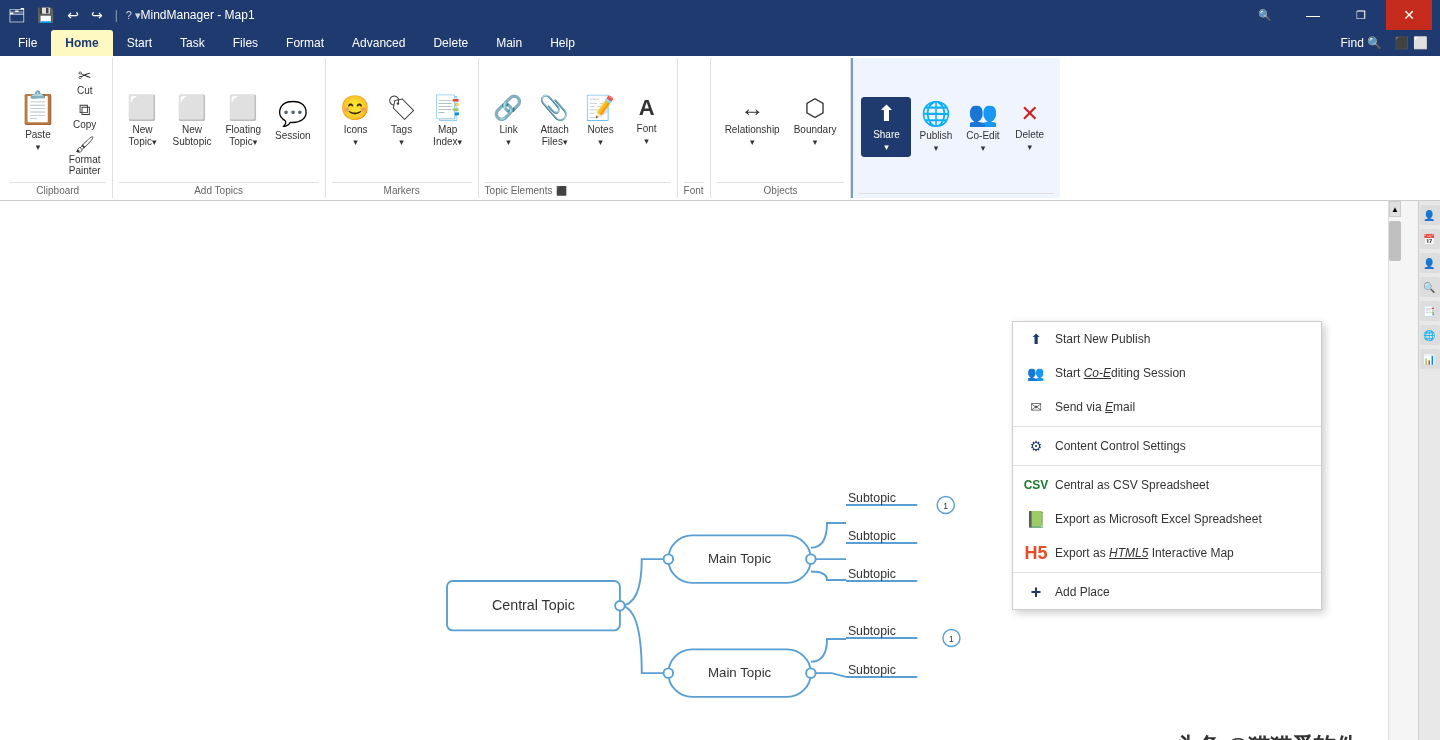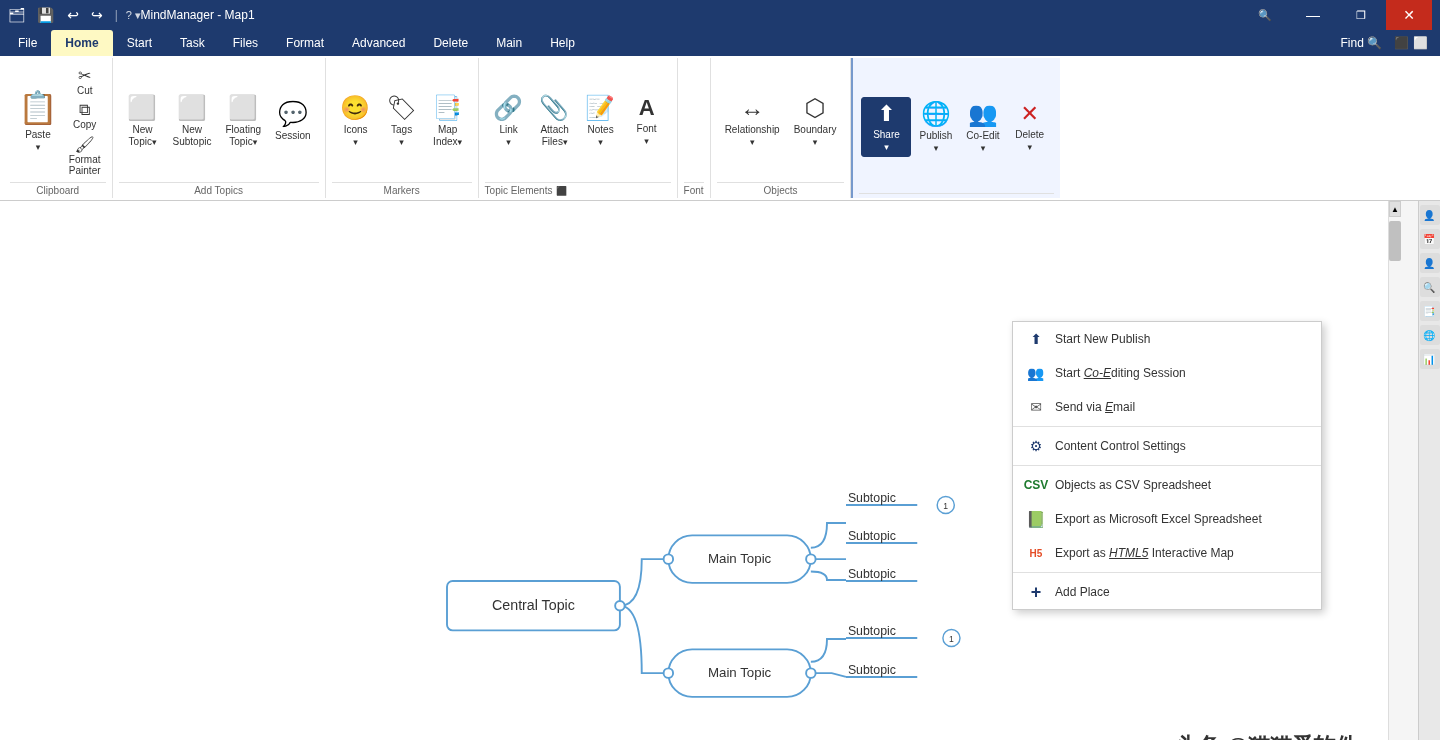--- a/index.html
+++ b/index.html
@@ -441,28 +441,28 @@
         <span class="item-label">Send via <span class="item-underline">E</span>mail</span>
       </div>
       <div class="dropdown-separator"></div>
       <div class="dropdown-item">
         <span class="item-icon" style="color:#1e3a6e;">⚙</span>
         <span class="item-label">Content Control Settings</span>
       </div>
       <div class="dropdown-separator"></div>
       <div class="dropdown-item">
         <span class="item-icon" style="color:#1e7a2e; font-weight:bold; font-size:12px;">CSV</span>
-        <span class="item-label">Objects as CSV Spreadsheet</span>
+        <span class="item-label">Central as CSV Spreadsheet</span>
       </div>
       <div class="dropdown-item">
         <span class="item-icon" style="color:#1f7f3a; font-size:16px;">📗</span>
         <span class="item-label">Export as Microsoft Excel Spreadsheet</span>
       </div>
       <div class="dropdown-item">
-        <span class="item-icon" style="color:#e44d26; font-size:10px; font-weight:bold;">H5</span>
+        <span class="item-icon" style="color:#e44d26; font-size:18px; font-weight:bold;">H5</span>
         <span class="item-label">Export as <span class="item-underline">HTML5</span> Interactive Map</span>
       </div>
       <div class="dropdown-separator"></div>
       <div class="dropdown-item">
         <span class="item-icon" style="color:#1e3a6e; font-size:18px; font-weight:bold;">+</span>
         <span class="item-label">Add Place</span>
       </div>
     </div>
 
     <div id="watermark">头条 @猫猫爱软件</div>

